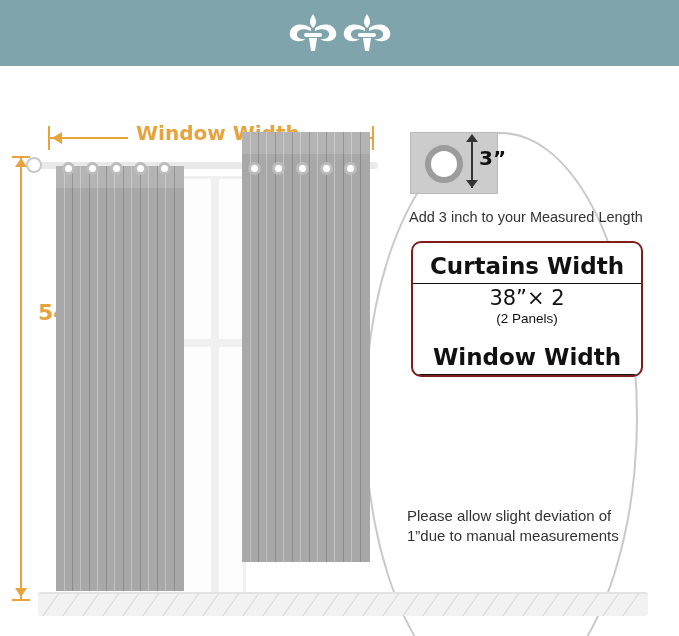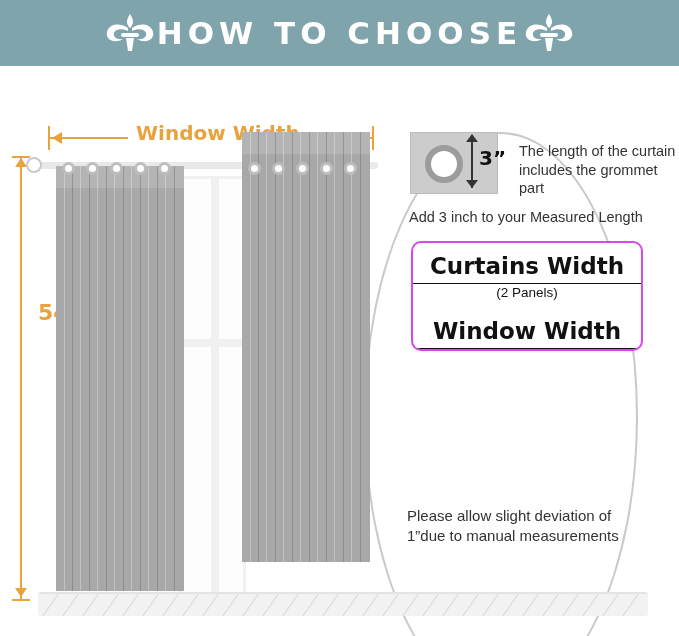--- a/index.html
+++ b/index.html
@@ -275,21 +275,21 @@
     width: 272px;
     font-size: 14.5px;
     color: #333333;
   }
 
   
   .card {
     position: absolute;
     left: 6px; top: 175px;
     width: 228px;
-    border: 2px solid #d946ef;
+    border: 2px solid #7f1d1d;
     border-radius: 10px;
     background: #ffffff;
     overflow: hidden;
     text-align: center;
   }
   .card .row-title {
     font-size: 23px;
     font-weight: bold;
     color: #111111;
     padding: 10px 0 4px;
@@ -339,21 +339,20 @@
     <svg width="54" height="44" viewBox="0 0 54 44">
       <g fill="#ffffff">
         <path d="M27 3 C23 9 23 13 27 17 C31 13 31 9 27 3 Z"></path>
         <path d="M25 17 C16 11 6 13 4 21 C2 29 12 33 20 28 C14 29 10 26 11 22 C12 18 19 17 25 20 Z"></path>
         <path d="M29 17 C38 11 48 13 50 21 C52 29 42 33 34 28 C40 29 44 26 43 22 C42 18 35 17 29 20 Z"></path>
         <rect x="18" y="22" width="18" height="4" rx="2"></rect>
         <path d="M23 27 L31 27 L29 40 L25 40 Z"></path>
       </g>
     </svg>
   </span>
-  <span class="header-title">HOW TO CHOOSE</span>
   <span class="flourish">
     <svg width="54" height="44" viewBox="0 0 54 44">
       <g fill="#ffffff">
         <path d="M27 3 C23 9 23 13 27 17 C31 13 31 9 27 3 Z"></path>
         <path d="M25 17 C16 11 6 13 4 21 C2 29 12 33 20 28 C14 29 10 26 11 22 C12 18 19 17 25 20 Z"></path>
         <path d="M29 17 C38 11 48 13 50 21 C52 29 42 33 34 28 C40 29 44 26 43 22 C42 18 35 17 29 20 Z"></path>
         <rect x="18" y="22" width="18" height="4" rx="2"></rect>
         <path d="M23 27 L31 27 L29 40 L25 40 Z"></path>
       </g>
     </svg>
@@ -468,26 +467,26 @@
 <div class="right">
 
   <div class="grommet-box">
     <div class="ring"></div>
   </div>
   <div class="grommet-dim-line"></div>
   <div class="grommet-arrow-top"></div>
   <div class="grommet-arrow-bot"></div>
   <div class="label-3in">3”</div>
 
-  <div class="grommet-note">The length of the curtain includes the grommet part</div>
   <div class="add-note">Add 3 inch to your Measured Length</div>
 
   <div class="card">
     <div class="row-title">Curtains Width</div>
     <div class="rule"></div>
+    <div class="row-value">38”× 2</div>
     <div class="row-sub">(2 Panels)</div>
     <div class="row-title">Window Width</div>
     <div class="rule"></div>
   </div>
 
   <div class="disclaimer">
     <div>Please allow slight deviation of</div>
     <div>1”due to manual measurements</div>
   </div>
 </div>

